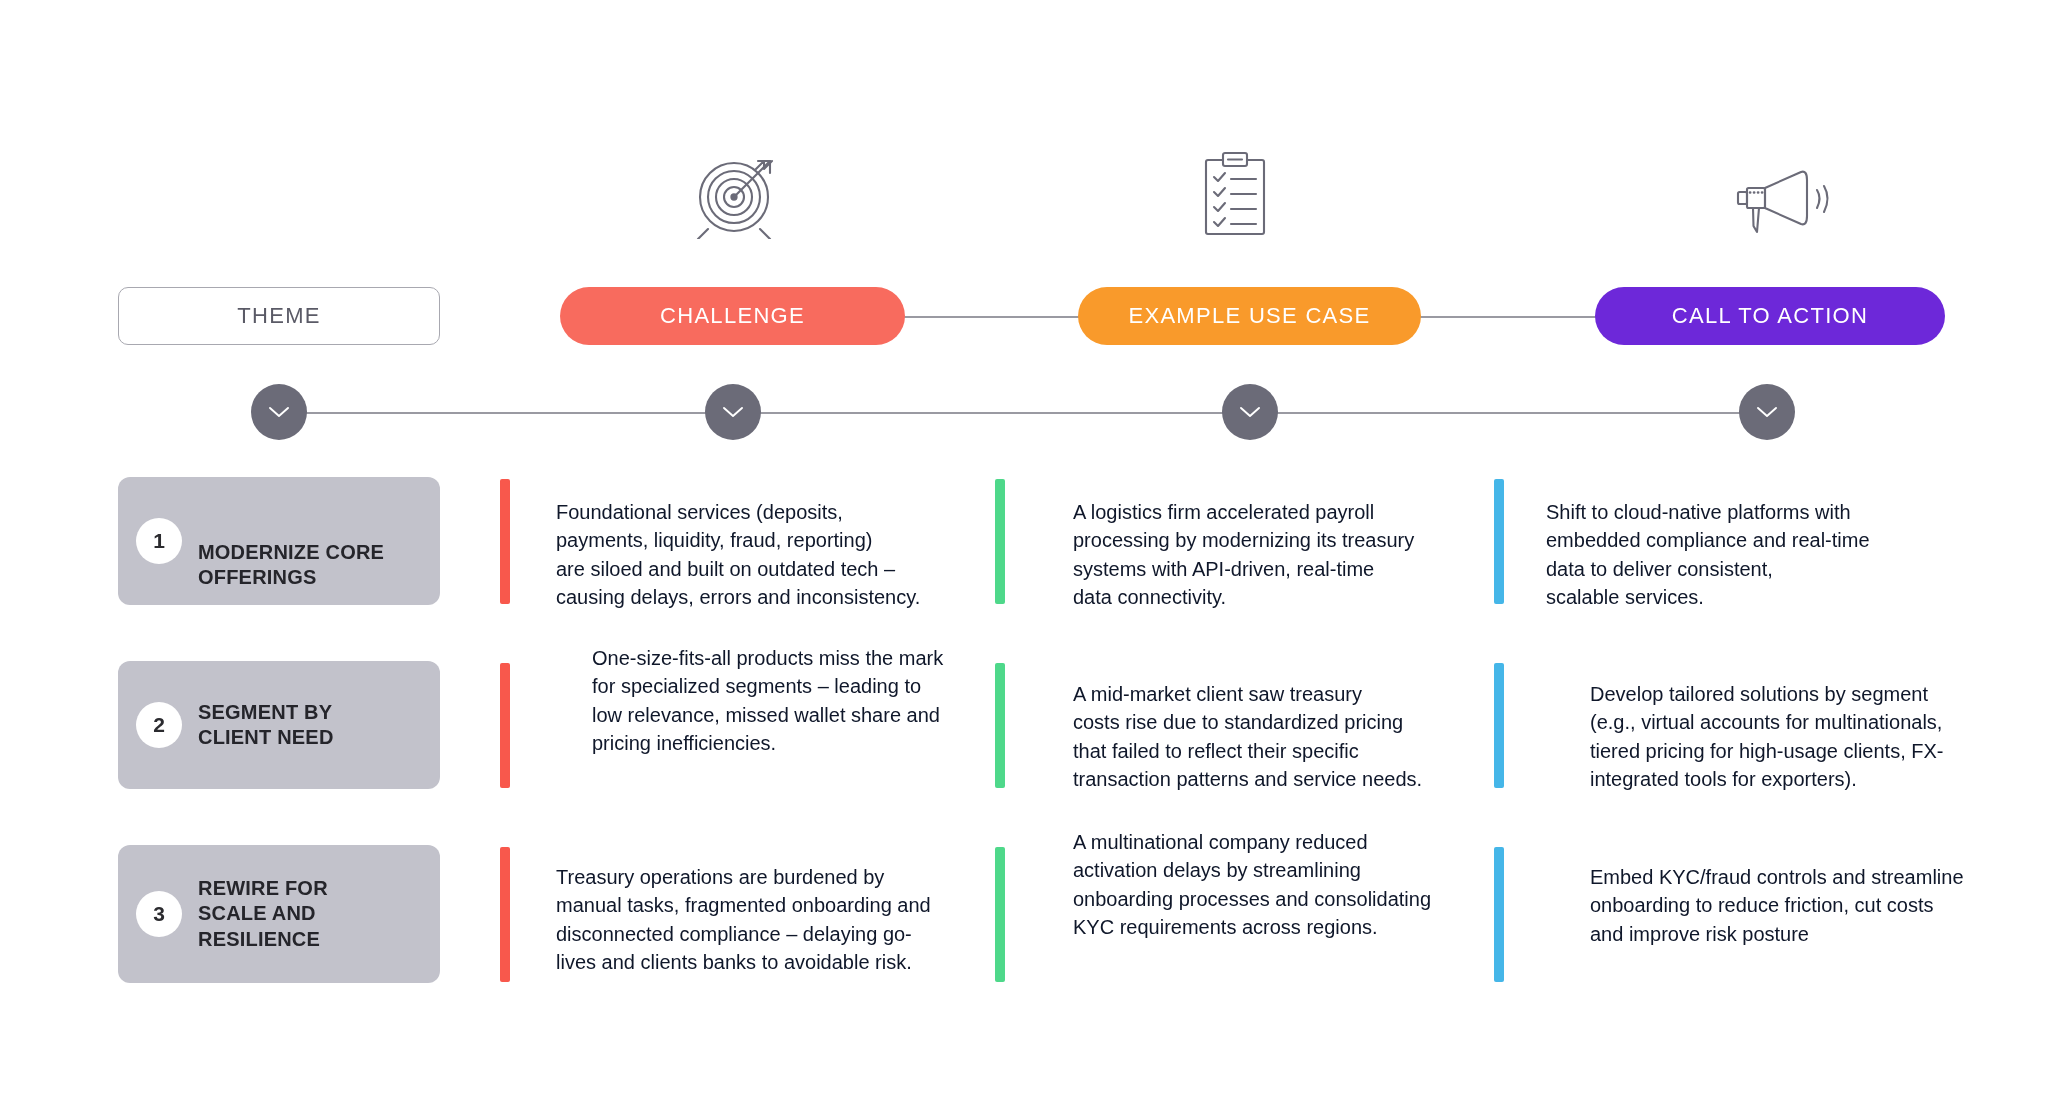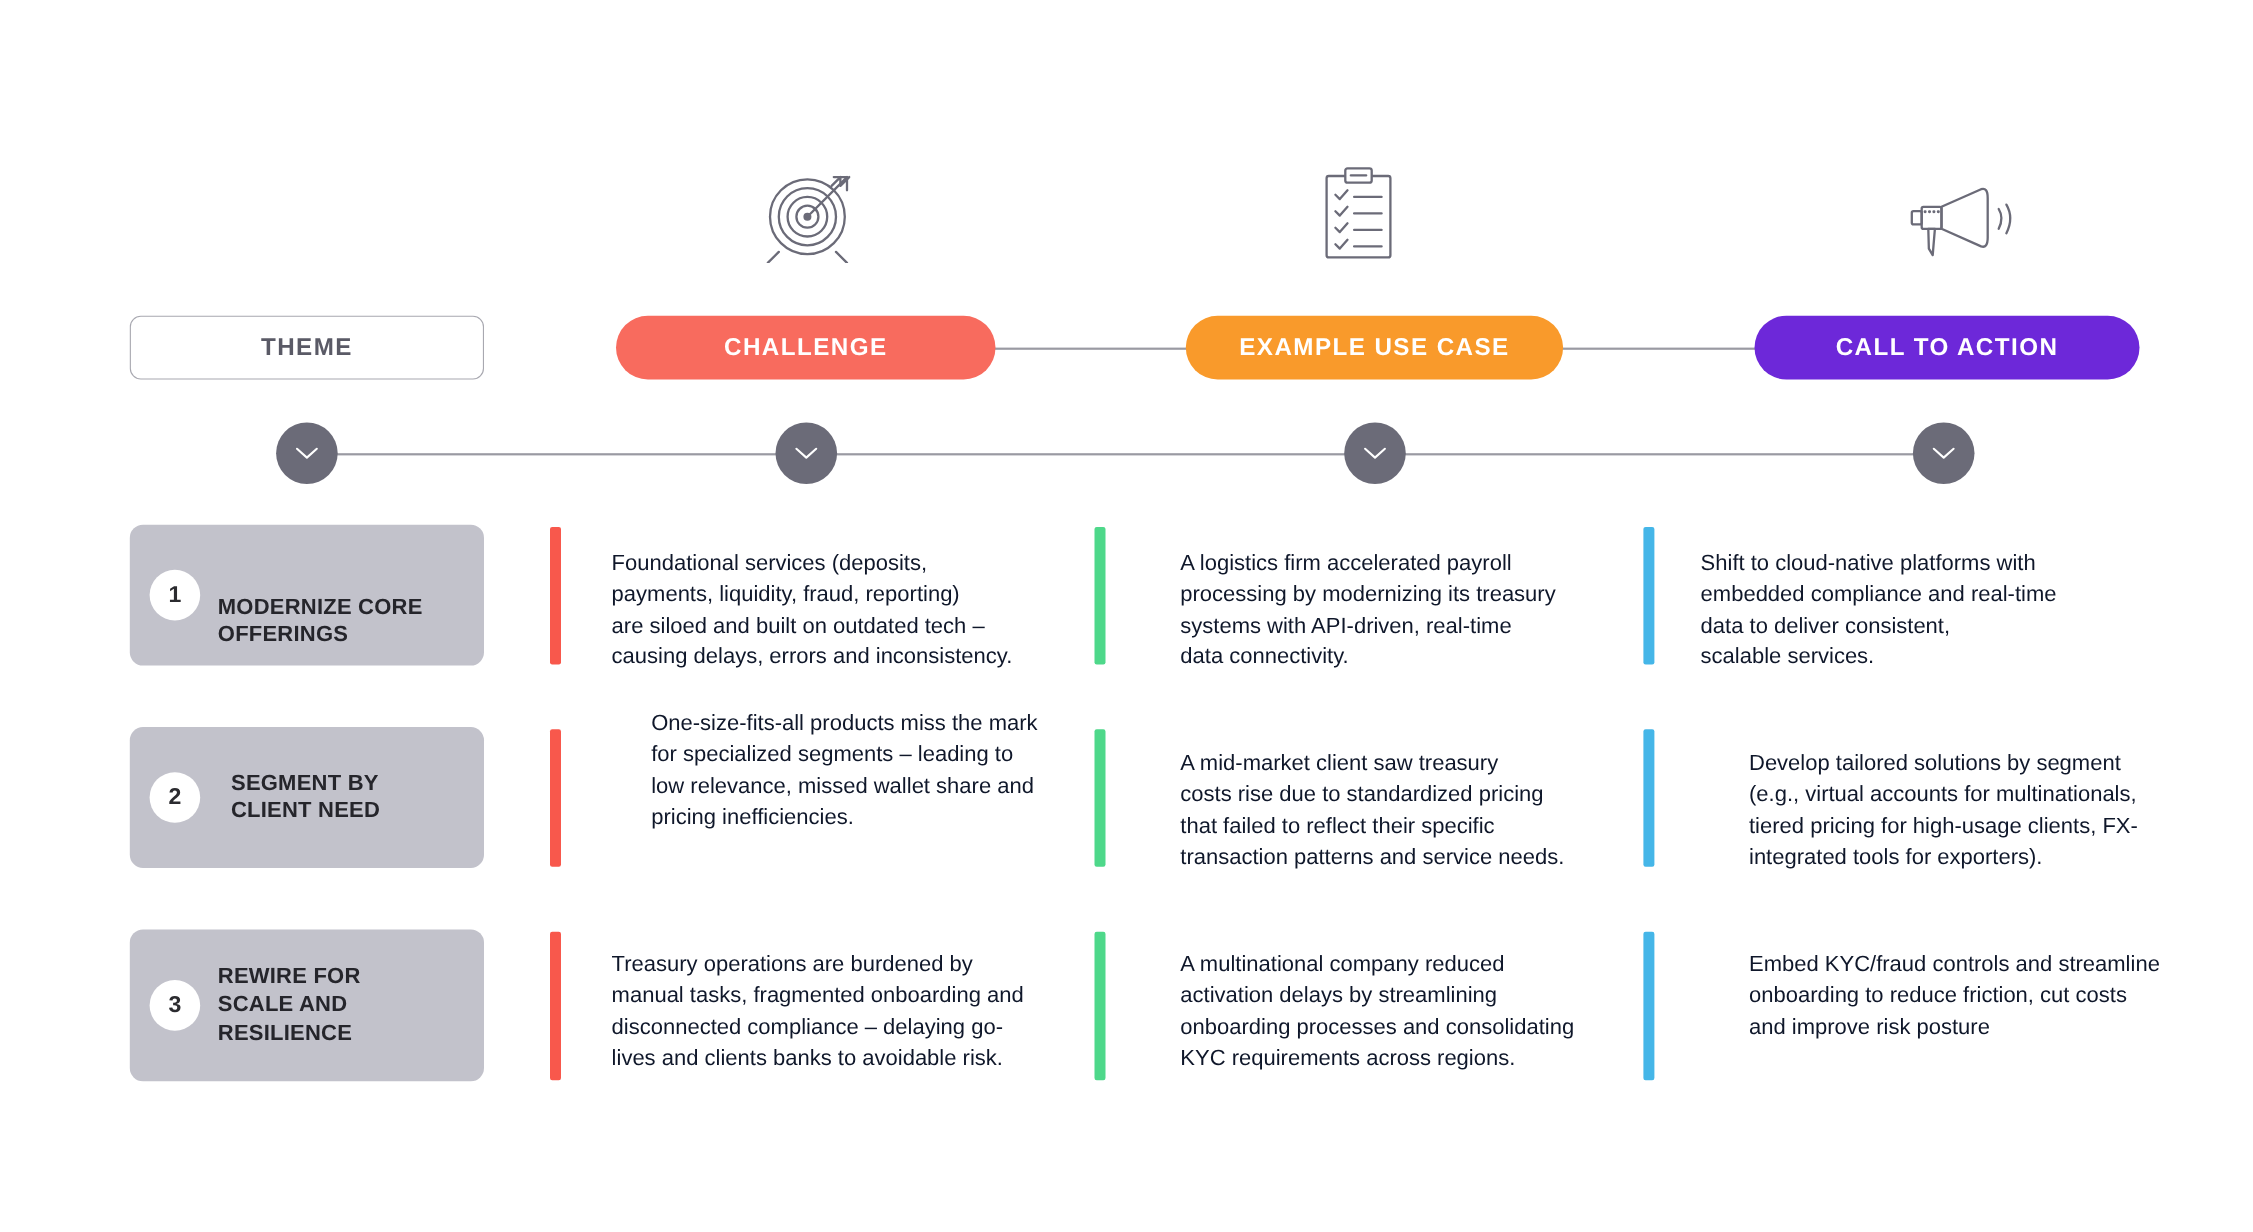--- a/index.html
+++ b/index.html
@@ -42,21 +42,21 @@
   }
 
   
   .pill {
     position: absolute;
     height: 58px;
     border-radius: 29px;
     display: flex;
     align-items: center;
     justify-content: center;
-    font-weight: bold;
+    font-weight: normal;
     font-size: 22px;
     letter-spacing: 1.3px;
     color: #ffffff;
     top: 287px;
     box-sizing: border-box;
   }
   .pill.theme {
     background: #ffffff;
     border: 1.5px solid #a8a8b0;
     color: #5a5a66;
@@ -237,21 +237,21 @@
 systems with API-driven, real-time
 data connectivity.</div>
   <div class="accent-bar" style="left: 1494px; top: 479px; height: 125px; background: #45b6e8;"></div>
   <div class="body-cell" style="left: 1546px; top: 498px; width: 400px;">Shift to cloud-native platforms with
 embedded compliance and real-time
 data to deliver consistent,
 scalable services.</div>
 
   <div class="theme-card" style="top: 661px; height: 128px;">
     <div class="theme-num">2</div>
-    <div class="theme-label" style="white-space: pre-line; margin-left: 12px;">SEGMENT BY
+    <div class="theme-label" style="white-space: pre-line;">SEGMENT BY
 CLIENT NEED</div>
   </div>
   <div class="accent-bar" style="left: 500px; top: 663px; height: 125px; background: #f8584c;"></div>
   <div class="body-cell" style="left: 556px; top: 644px; width: 420px; margin-left: 36px;">One-size-fits-all products miss the mark
 for specialized segments – leading to
 low relevance, missed wallet share and
 pricing inefficiencies.</div>
   <div class="accent-bar" style="left: 995px; top: 663px; height: 125px; background: #4ed88a;"></div>
   <div class="body-cell" style="left: 1073px; top: 680px; width: 420px;">A mid-market client saw treasury
 costs rise due to standardized pricing
@@ -268,21 +268,21 @@
     <div class="theme-label" style="white-space: pre-line;">REWIRE FOR
 SCALE AND
 RESILIENCE</div>
   </div>
   <div class="accent-bar" style="left: 500px; top: 847px; height: 135px; background: #f8584c;"></div>
   <div class="body-cell" style="left: 556px; top: 863px; width: 430px;">Treasury operations are burdened by
 manual tasks, fragmented onboarding and
 disconnected compliance – delaying go-
 lives and clients banks to avoidable risk.</div>
   <div class="accent-bar" style="left: 995px; top: 847px; height: 135px; background: #4ed88a;"></div>
-  <div class="body-cell" style="left: 1073px; top: 863px; width: 430px;">A multinational company reduced
+  <div class="body-cell" style="left: 1073px; top: 828px; width: 430px;">A multinational company reduced
 activation delays by streamlining
 onboarding processes and consolidating
 KYC requirements across regions.</div>
   <div class="accent-bar" style="left: 1494px; top: 847px; height: 135px; background: #45b6e8;"></div>
   <div class="body-cell" style="left: 1590px; top: 863px; width: 430px;">Embed KYC/fraud controls and streamline
 onboarding to reduce friction, cut costs
 and improve risk posture</div>
 
 </div>
 

